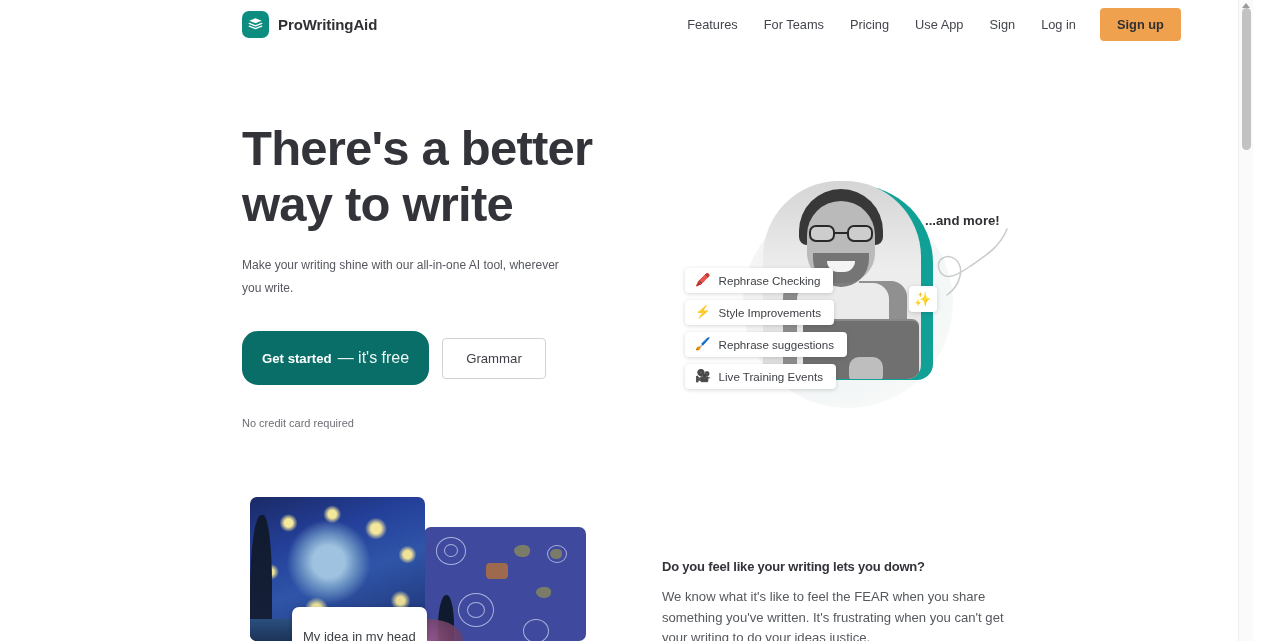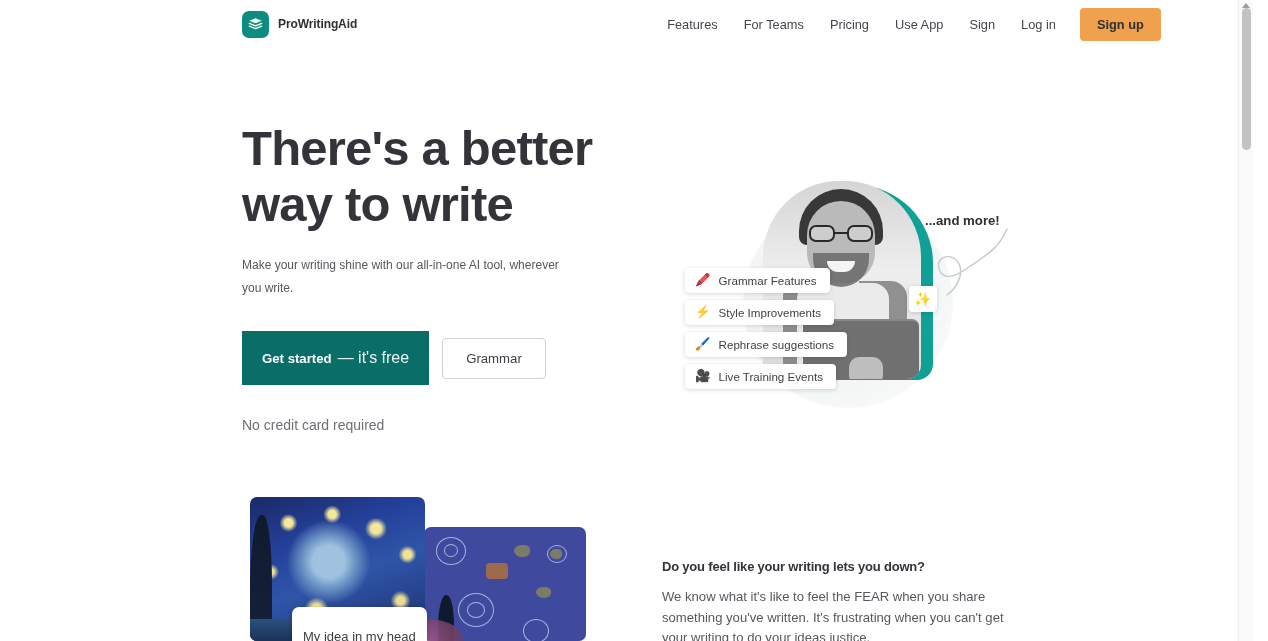--- a/index.html
+++ b/index.html
@@ -47,21 +47,21 @@
     height: 27px;
     border-radius: 7px;
     background: #0d8c80;
     display: flex;
     align-items: center;
     justify-content: center;
     flex: none;
   }
 
   .brand-name {
-    font-size: 12px;
+    font-size: 15px;
     font-weight: bold;
     color: #2f3033;
     letter-spacing: -0.1px;
   }
 
   .nav {
     display: flex;
     align-items: center;
     gap: 0;
     margin-left: 297px;
@@ -118,21 +118,21 @@
     margin-top: 31px;
     display: flex;
     align-items: center;
     gap: 13px;
   }
 
   .btn-primary {
     background: #0a6e68;
     color: #ffffff;
     border: none;
-    border-radius: 0;
+    border-radius: 16px;
     padding: 18px 20px;
     font-size: 13.2px;
     cursor: pointer;
     font-family: "Liberation Sans", sans-serif;
     display: inline-flex;
     align-items: baseline;
     gap: 6px;
     text-align: right;
   }
   .btn-primary .strong { font-weight: bold; }
@@ -144,21 +144,21 @@
     border: 1px solid #cfd2d6;
     border-radius: 4px;
     padding: 12px 23px;
     font-size: 13.2px;
     cursor: pointer;
     font-family: "Liberation Sans", sans-serif;
   }
 
   .hero-note {
     margin-top: 32px;
-    font-size: 14px;
+    font-size: 11px;
     color: #6d7076;
   }
 
   
   .hero-art {
     position: absolute;
     left: 663px;
     top: 95px;
     width: 360px;
     height: 300px;
@@ -511,21 +511,21 @@
           <span class="ph-bridge"></span>
           <span class="ph-lens r"></span>
         </div>
         <div class="ph-laptop"></div>
         <div class="ph-hand"></div>
       </div>
 
       <div class="chips">
         <div class="chip">
           <span class="emoji">🖍️</span>
-          <span>Grammar Features</span>
+          <span>Rephrase Checking</span>
         </div>
         <div class="chip">
           <span class="emoji">⚡</span>
           <span>Style Improvements</span>
         </div>
         <div class="chip">
           <span class="emoji">🖌️</span>
           <span>Rephrase suggestions</span>
         </div>
         <div class="chip">

